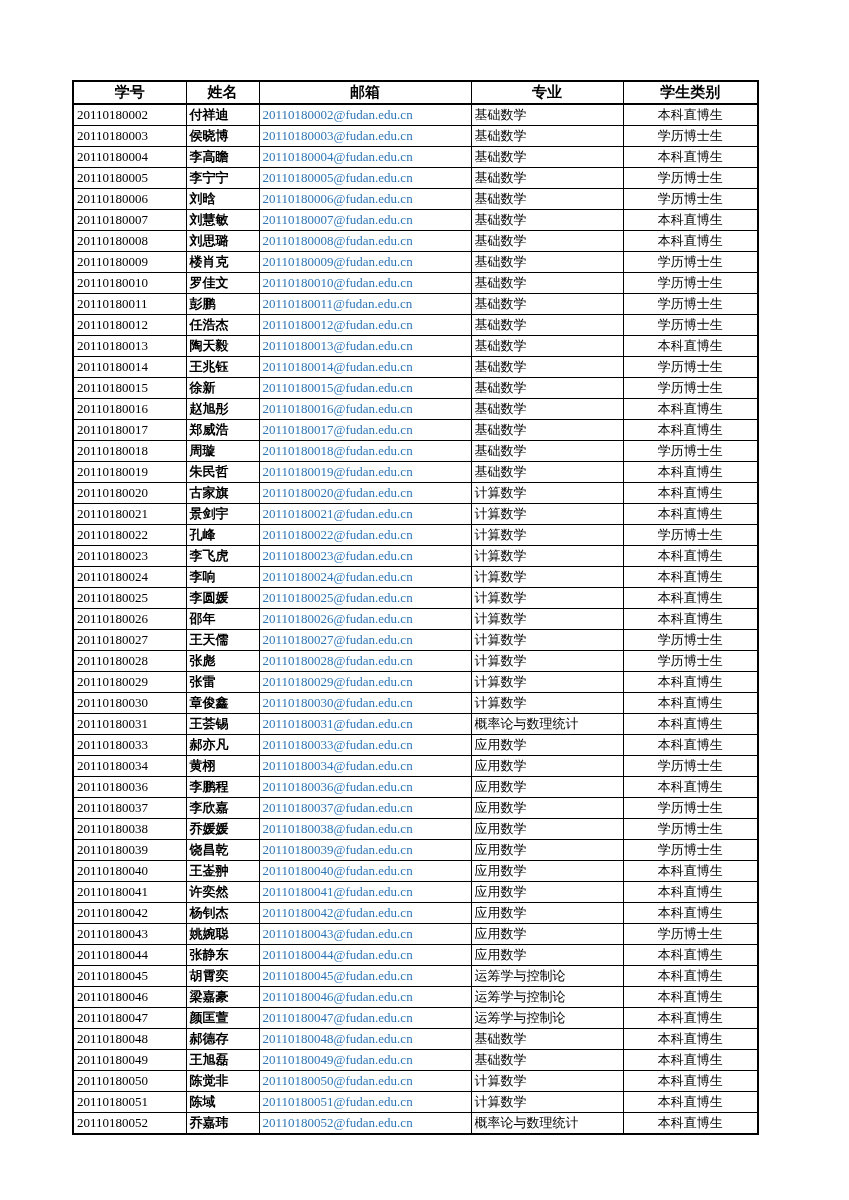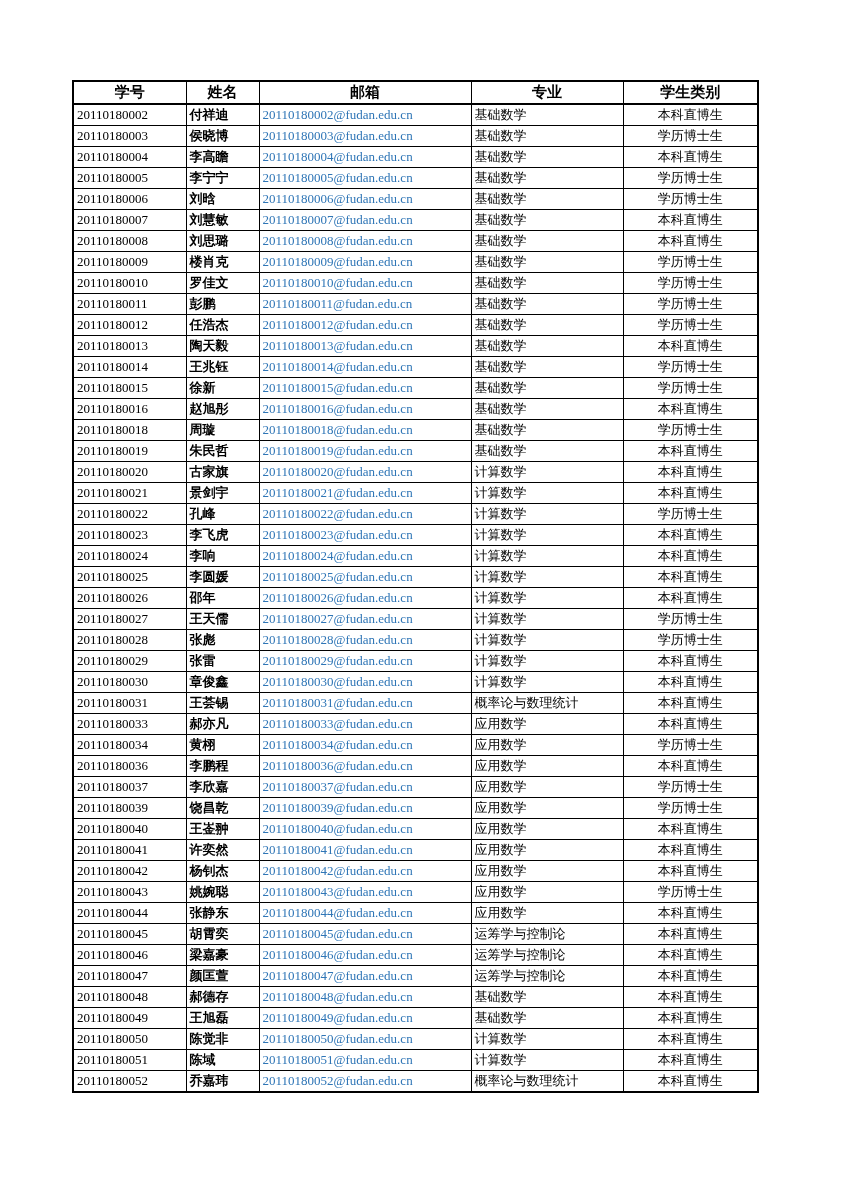--- a/index.html
+++ b/index.html
@@ -180,20 +180,27 @@
           <td class="c-cat">学历博士生</td>
         </tr>
         <tr>
           <td class="c-id">20110180016</td>
           <td class="c-name">赵旭彤</td>
           <td class="c-email"><a class="email-link">20110180016@fudan.edu.cn</a></td>
           <td class="c-major">基础数学</td>
           <td class="c-cat">本科直博生</td>
         </tr>
         <tr>
+          <td class="c-id">20110180017</td>
+          <td class="c-name">郑威浩</td>
+          <td class="c-email"><a class="email-link">20110180017@fudan.edu.cn</a></td>
+          <td class="c-major">基础数学</td>
+          <td class="c-cat">本科直博生</td>
+        </tr>
+        <tr>
           <td class="c-id">20110180018</td>
           <td class="c-name">周璇</td>
           <td class="c-email"><a class="email-link">20110180018@fudan.edu.cn</a></td>
           <td class="c-major">基础数学</td>
           <td class="c-cat">学历博士生</td>
         </tr>
         <tr>
           <td class="c-id">20110180019</td>
           <td class="c-name">朱民哲</td>
           <td class="c-email"><a class="email-link">20110180019@fudan.edu.cn</a></td>
@@ -302,20 +309,27 @@
           <td class="c-id">20110180036</td>
           <td class="c-name">李鹏程</td>
           <td class="c-email"><a class="email-link">20110180036@fudan.edu.cn</a></td>
           <td class="c-major">应用数学</td>
           <td class="c-cat">本科直博生</td>
         </tr>
         <tr>
           <td class="c-id">20110180037</td>
           <td class="c-name">李欣嘉</td>
           <td class="c-email"><a class="email-link">20110180037@fudan.edu.cn</a></td>
+          <td class="c-major">应用数学</td>
+          <td class="c-cat">学历博士生</td>
+        </tr>
+        <tr>
+          <td class="c-id">20110180038</td>
+          <td class="c-name">乔媛媛</td>
+          <td class="c-email"><a class="email-link">20110180038@fudan.edu.cn</a></td>
           <td class="c-major">应用数学</td>
           <td class="c-cat">学历博士生</td>
         </tr>
         <tr>
           <td class="c-id">20110180039</td>
           <td class="c-name">饶昌乾</td>
           <td class="c-email"><a class="email-link">20110180039@fudan.edu.cn</a></td>
           <td class="c-major">应用数学</td>
           <td class="c-cat">学历博士生</td>
         </tr>

